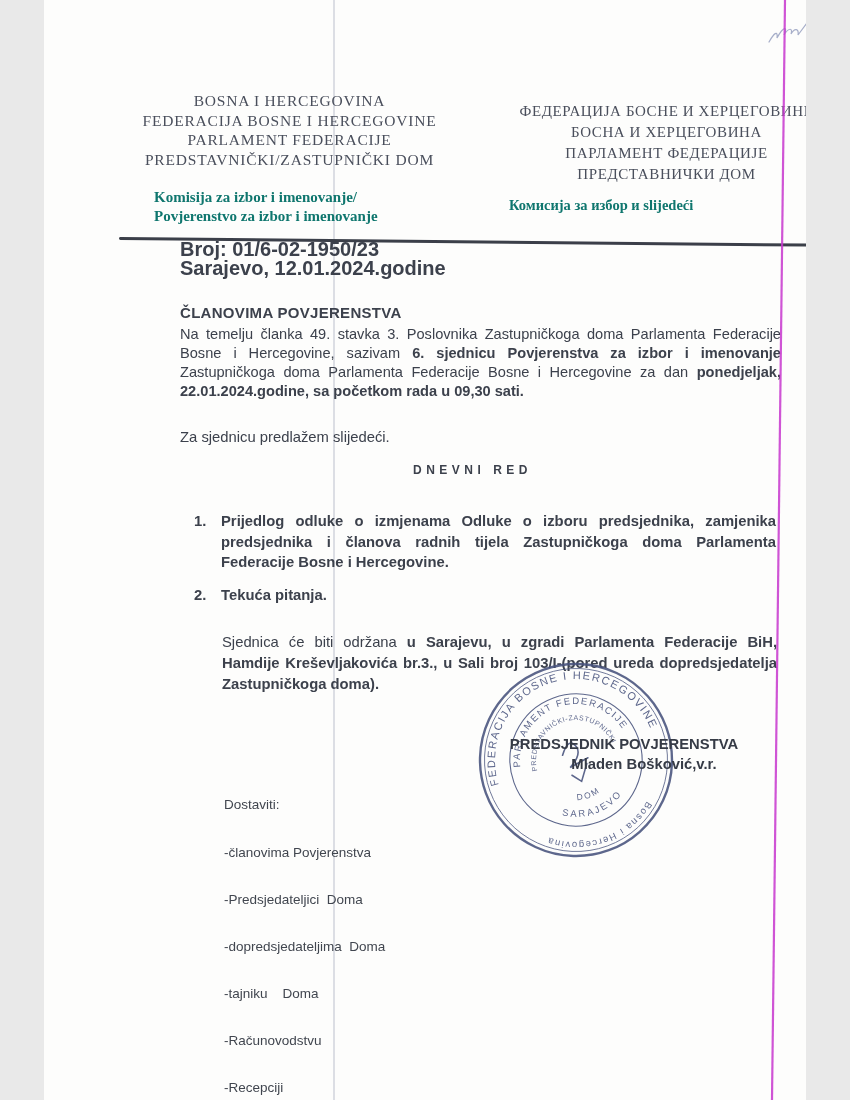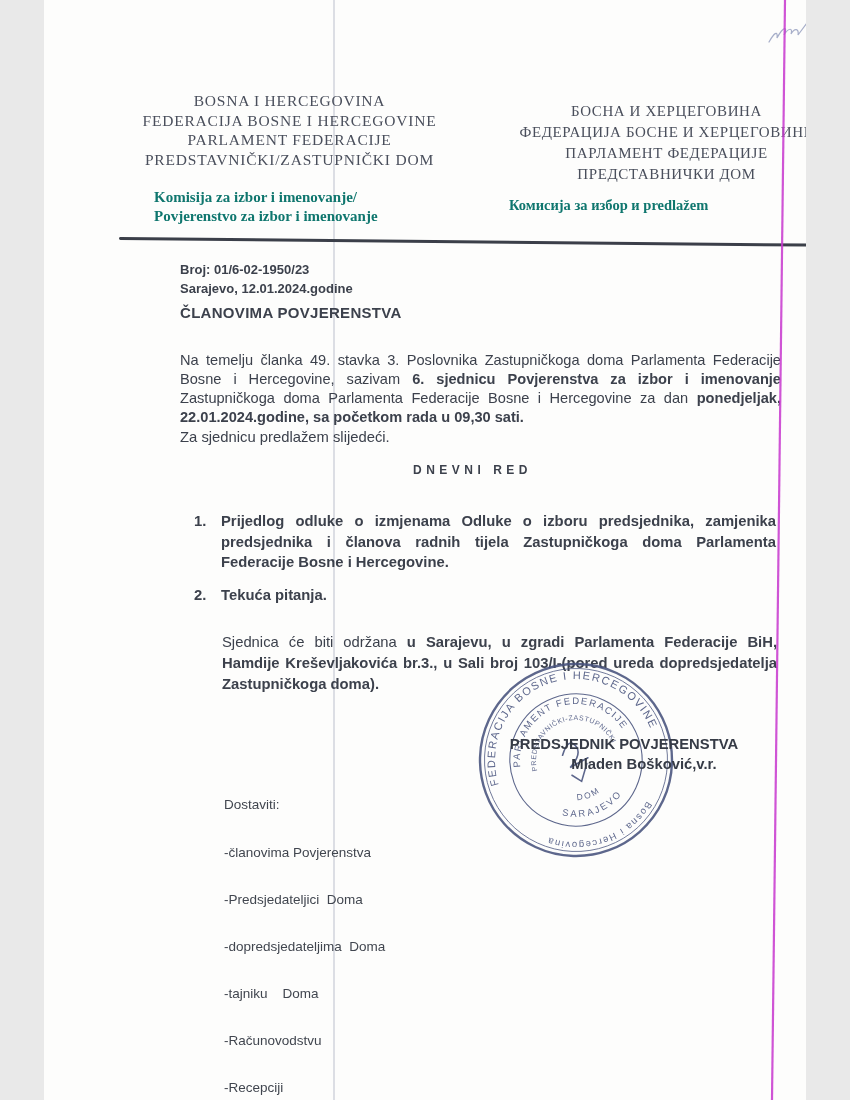--- a/index.html
+++ b/index.html
@@ -36,39 +36,39 @@
     <div>FEDERACIJA BOSNE I HERCEGOVINE</div>
     <div>PARLAMENT FEDERACIJE</div>
     <div>PREDSTAVNIČKI/ZASTUPNIČKI DOM</div>
   </div>
   <div class="abs serif committee" style="left:110px;top:188px;width:305px;">
     <div>Komisija za izbor i imenovanje/</div>
     <div>Povjerenstvo za izbor i imenovanje</div>
   </div>
 
   <div class="abs serif hdr-cy" style="left:460px;top:101px;width:325px;">
+    <div>ФЕДЕРАЦИЈА БОСНЕ И ХЕРЦЕГОВИНЕ</div>
     <div>БОСНА И ХЕРЦЕГОВИНА</div>
-    <div>ФЕДЕРАЦИЈА БОСНЕ И ХЕРЦЕГОВИНЕ</div>
     <div>ПАРЛАМЕНТ ФЕДЕРАЦИЈЕ</div>
     <div>ПРЕДСТАВНИЧКИ ДОМ</div>
   </div>
   <div class="abs serif committee" style="left:465px;top:196px;width:320px;font-size:14.5px;">
-    <div>Комисија за избор и predlažem</div>
+    <div>Комисија за избор и slijedeći</div>
   </div>
 
   <div class="abs divider" style="left:75px;top:237px;width:716px;"></div>
 
-  <div class="abs bold" style="left:136px;top:261px;font-size:13px;line-height:18.5px;">
+  <div class="abs bold" style="left:136px;top:240px;font-size:20px;line-height:18.5px;">
     <div>Broj: 01/6-02-1950/23</div>
     <div>Sarajevo, 12.01.2024.godine</div>
   </div>
 
   <div class="abs bold" style="left:136px;top:304px;font-size:15px;letter-spacing:.3px;">ČLANOVIMA POVJERENSTVA</div>
 
-  <div class="abs body15 just" style="left:136px;top:351px;width:601px;">
+  <div class="abs body15 just" style="left:136px;top:325px;width:601px;">
     <span>Na temelju  članka 49. stavka 3. Poslovnika Zastupničkoga  doma Parlamenta Federacije Bosne  i  Hercegovine,  sazivam  </span><span class="bold">6. sjednicu Povjerenstva  za izbor i imenovanje</span><span> Zastupničkoga  doma Parlamenta Federacije Bosne i Hercegovine za dan </span><span class="bold">ponedjeljak, 22.01.2024.godine, sa početkom rada u 09,30 sati.</span>
   </div>
 
   <div class="abs" style="left:136px;top:429px;font-size:14.8px;">Za sjednicu predlažem slijedeći.</div>
 
   <div class="abs bold" style="left:136px;top:463px;width:585px;text-align:center;font-size:12px;letter-spacing:4.5px;">DNEVNI RED</div>
 
   <div class="abs agenda-item" style="left:150px;top:511px;width:582px;">
     <div class="agenda-num">1.</div>
     <div class="just" style="flex:1;">Prijedlog odluke o izmjenama Odluke o izboru predsjednika, zamjenika predsjednika i članova radnih tijela Zastupničkoga doma Parlamenta Federacije Bosne i Hercegovine.</div>

